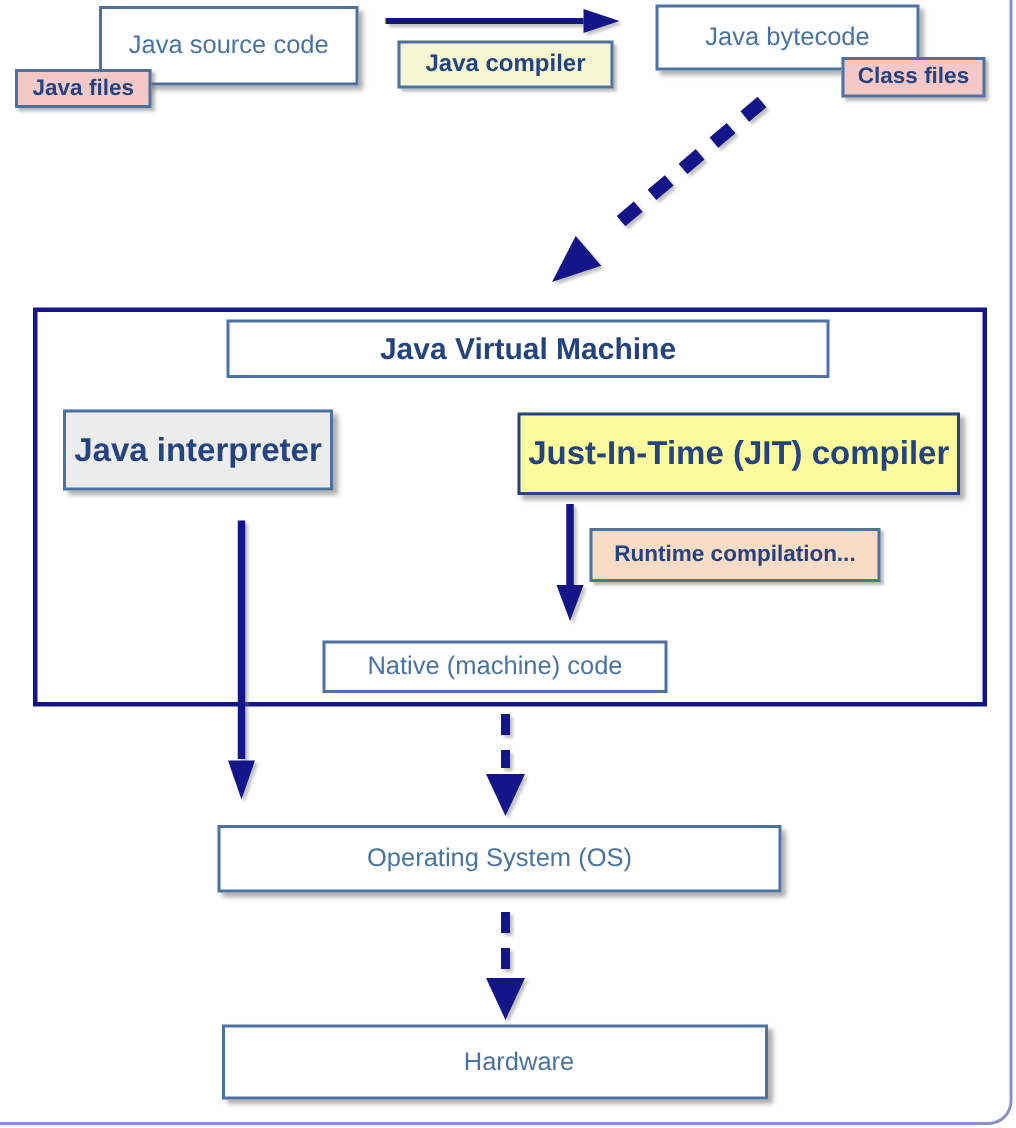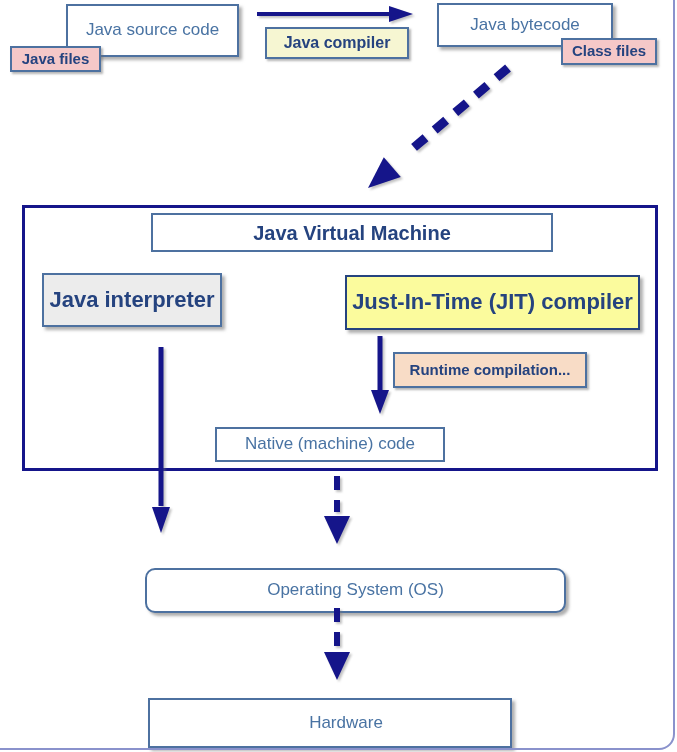--- a/index.html
+++ b/index.html
@@ -112,24 +112,24 @@
   <svg class="arrow" style="left:149px; top:343px;" width="26" height="192">
     <line x1="12" y1="4" x2="12" y2="163" stroke-width="5"></line>
     <polygon points="12,190 3,164 21,164"></polygon>
   </svg>
 
   <svg class="arrow" style="left:323px; top:474px;" width="30" height="72">
     <line x1="14" y1="2" x2="14" y2="38" stroke-width="6" stroke-dasharray="14 10"></line>
     <polygon points="14,70 1,42 27,42"></polygon>
   </svg>
 
-  <div class="box white-box shadow" style="left:145px; top:568px; width:421px; height:45px;border-radius:10px;">Operating System (OS)</div>
+  <div class="box white-box shadow" style="left:145px; top:550px; width:376px; height:45px;">Operating System (OS)</div>
 
   <svg class="arrow" style="left:323px; top:606px;" width="30" height="76">
     <line x1="14" y1="2" x2="14" y2="42" stroke-width="6" stroke-dasharray="14 10"></line>
     <polygon points="14,74 1,46 27,46"></polygon>
   </svg>
 
-  <div class="box white-box shadow" style="left:148px; top:698px; width:364px; height:50px;padding-left:32px;">Hardware</div>
+  <div class="box white-box shadow" style="left:148px; top:683px; width:364px; height:50px;padding-left:32px;">Hardware</div>
 
   <div id="page-frame"></div>
 
 </div>
 
 </body></html>

